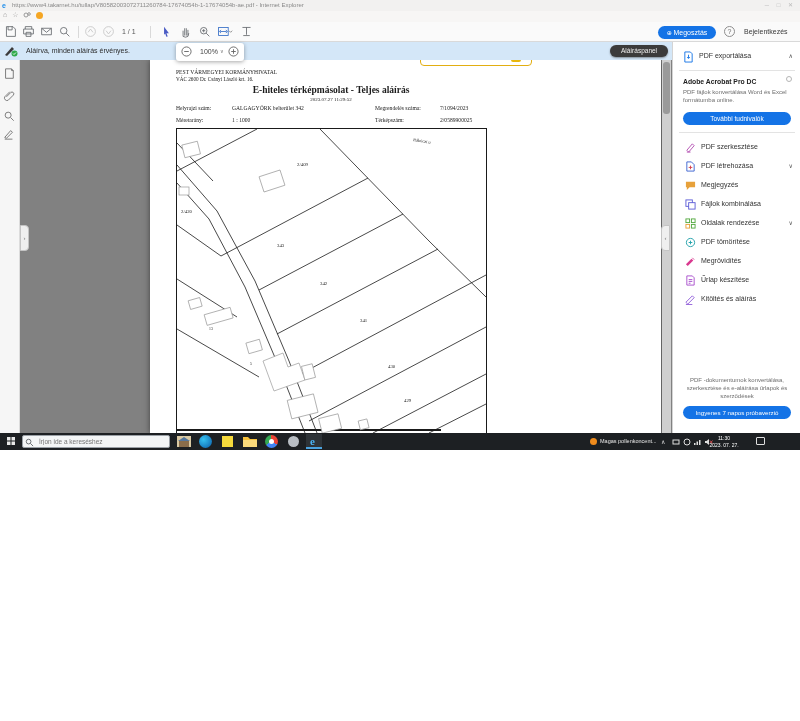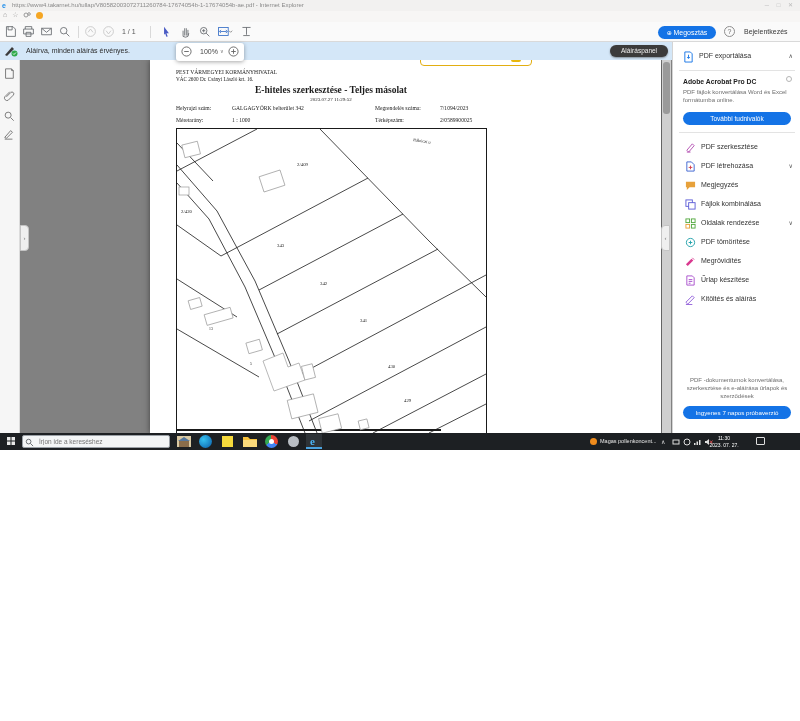--- a/index.html
+++ b/index.html
@@ -250,21 +250,21 @@
       </span>
   </div>
 
   <div class="abs docarea">
     <div class="page">
       <div class="seal">
         <span class="sg"></span>
       </div>
       <div class="doc-office">PEST VÁRMEGYEI KORMÁNYHIVATAL</div>
       <div class="doc-addr">VÁC 2600 Dr. Csányi László krt. 16.</div>
-      <div class="doc-title">E-hiteles szerkesztése - Teljes másolat</div>
+      <div class="doc-title">E-hiteles térképmásolat - Teljes aláírás</div>
       <div class="doc-dt">2023.07.27 11:29:52</div>
       <span class="f-lab" style="left:26px;top:45px">Helyrajzi szám:</span>
       <span class="f-val" style="left:82px;top:45px">GALGAGYÖRK belterület 342</span>
       <span class="f-lab" style="left:225px;top:45px">Megrendelés száma:</span>
       <span class="f-val" style="left:290px;top:45px">7/1094/2023</span>
       <span class="f-lab" style="left:26px;top:57px">Méretarány:</span>
       <span class="f-val" style="left:82px;top:57px">1 : 1000</span>
       <span class="f-lab" style="left:225px;top:57px">Térképszám:</span>
       <span class="f-val" style="left:290px;top:57px">2/0589900025</span>
 

